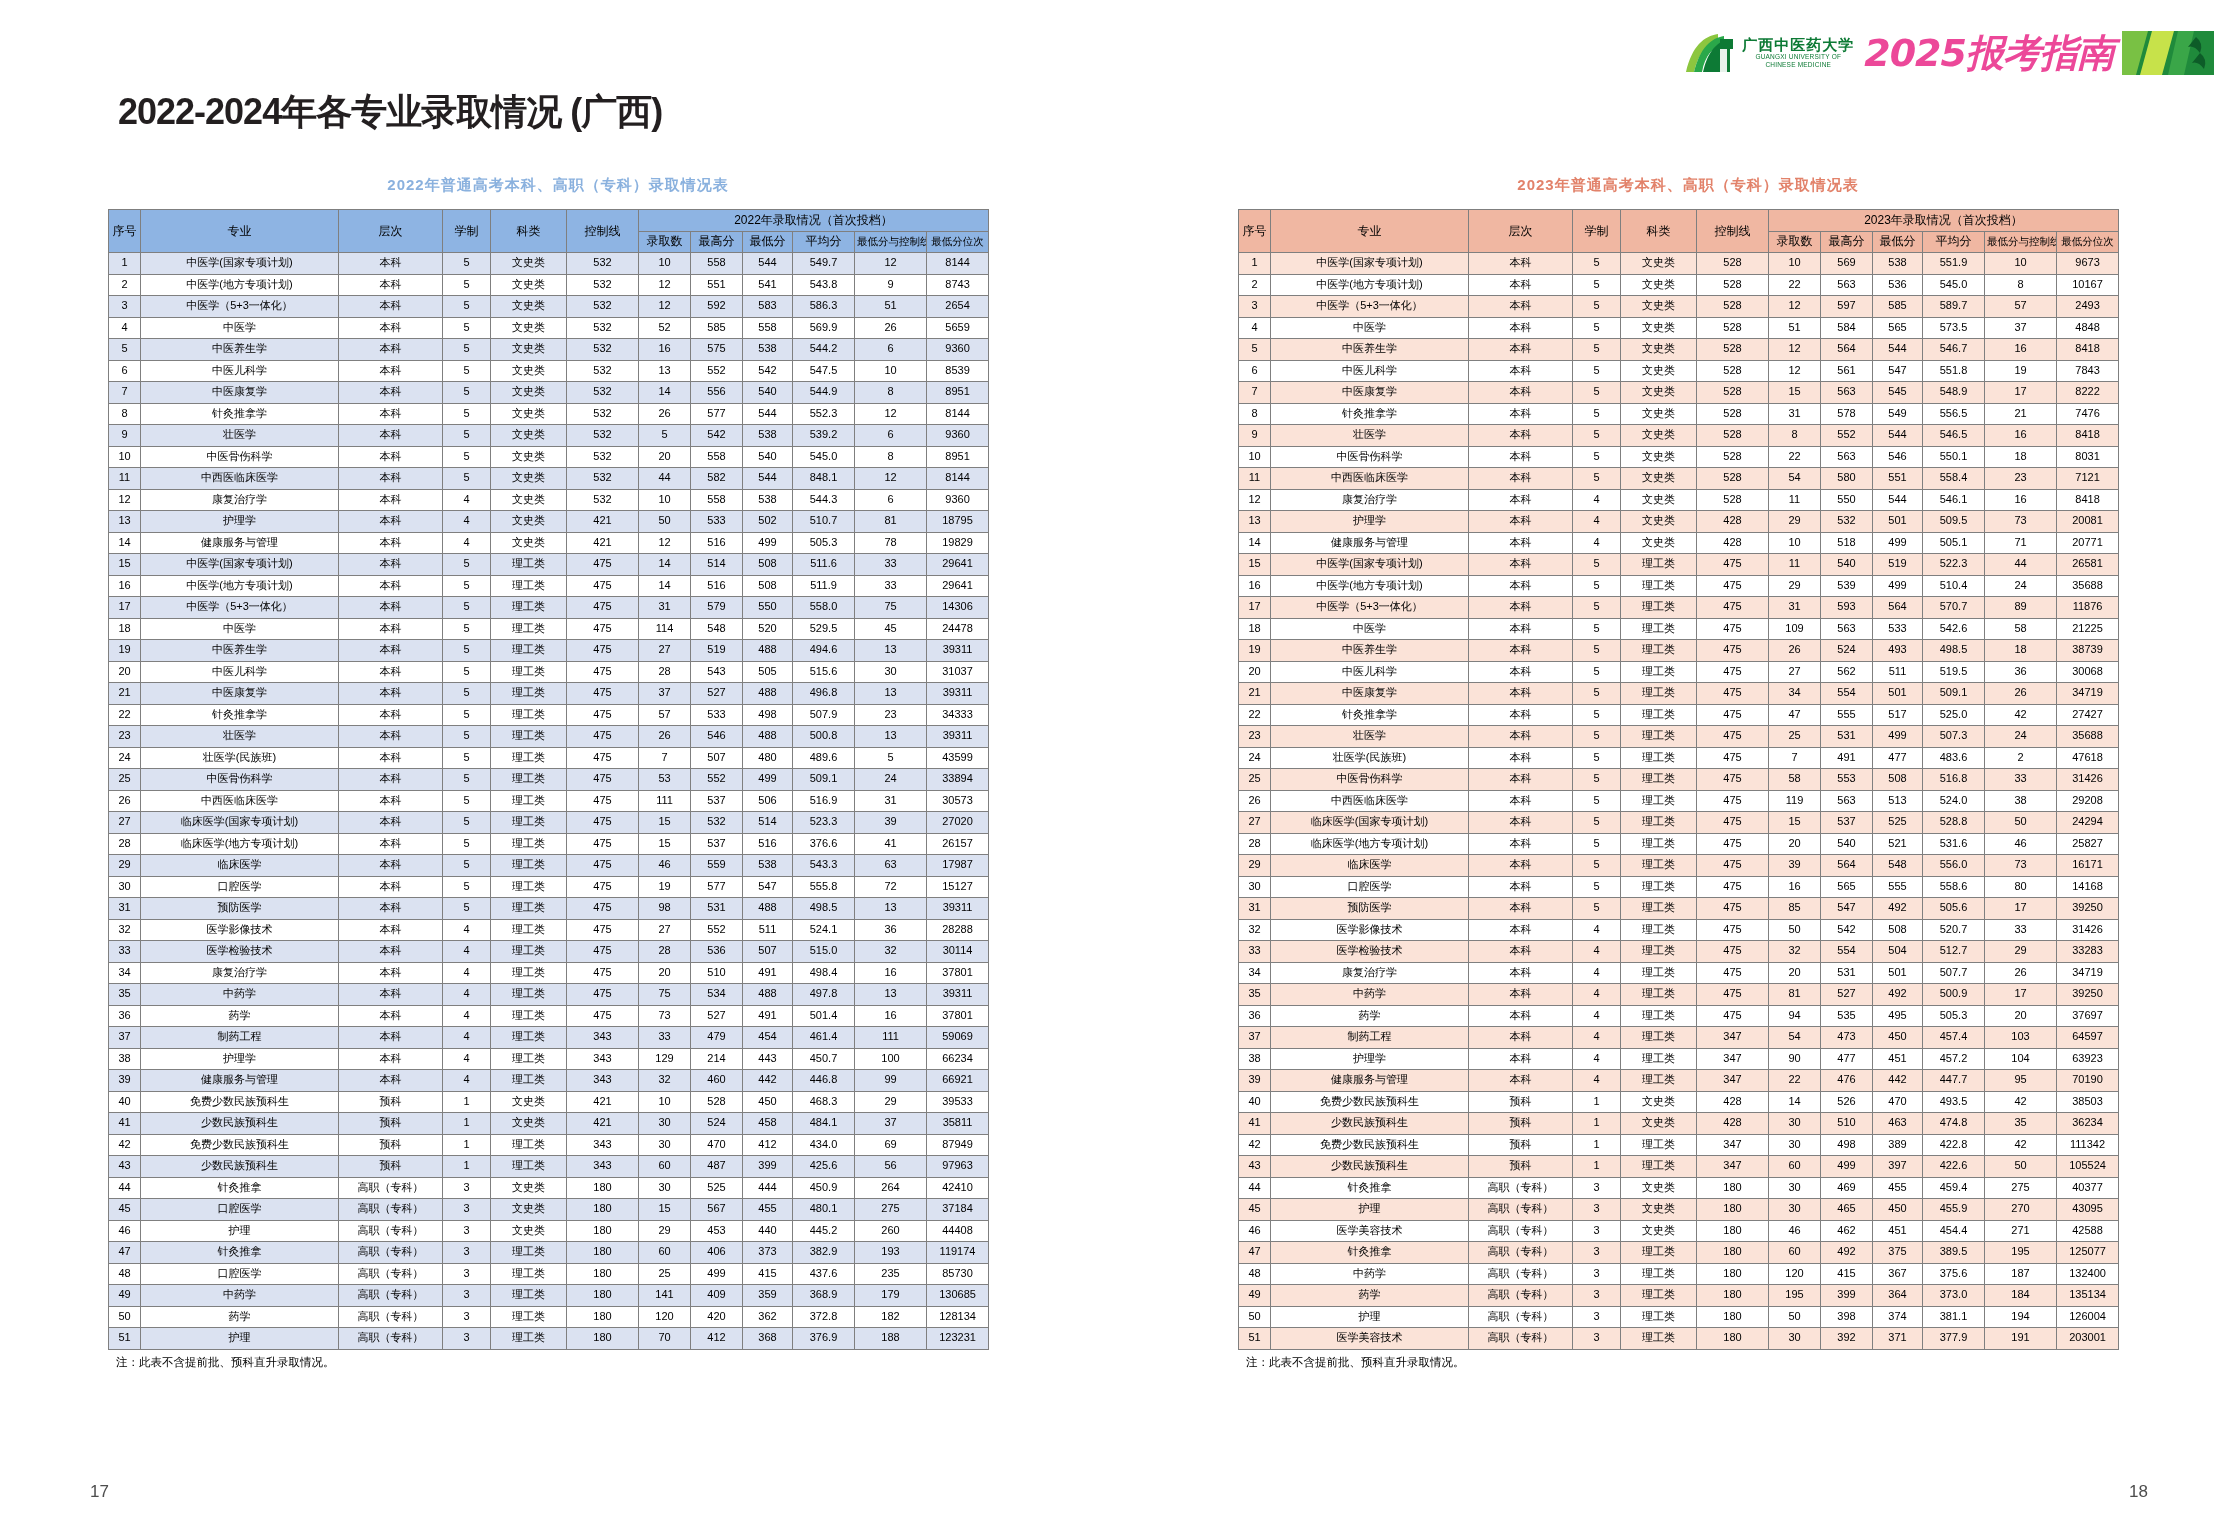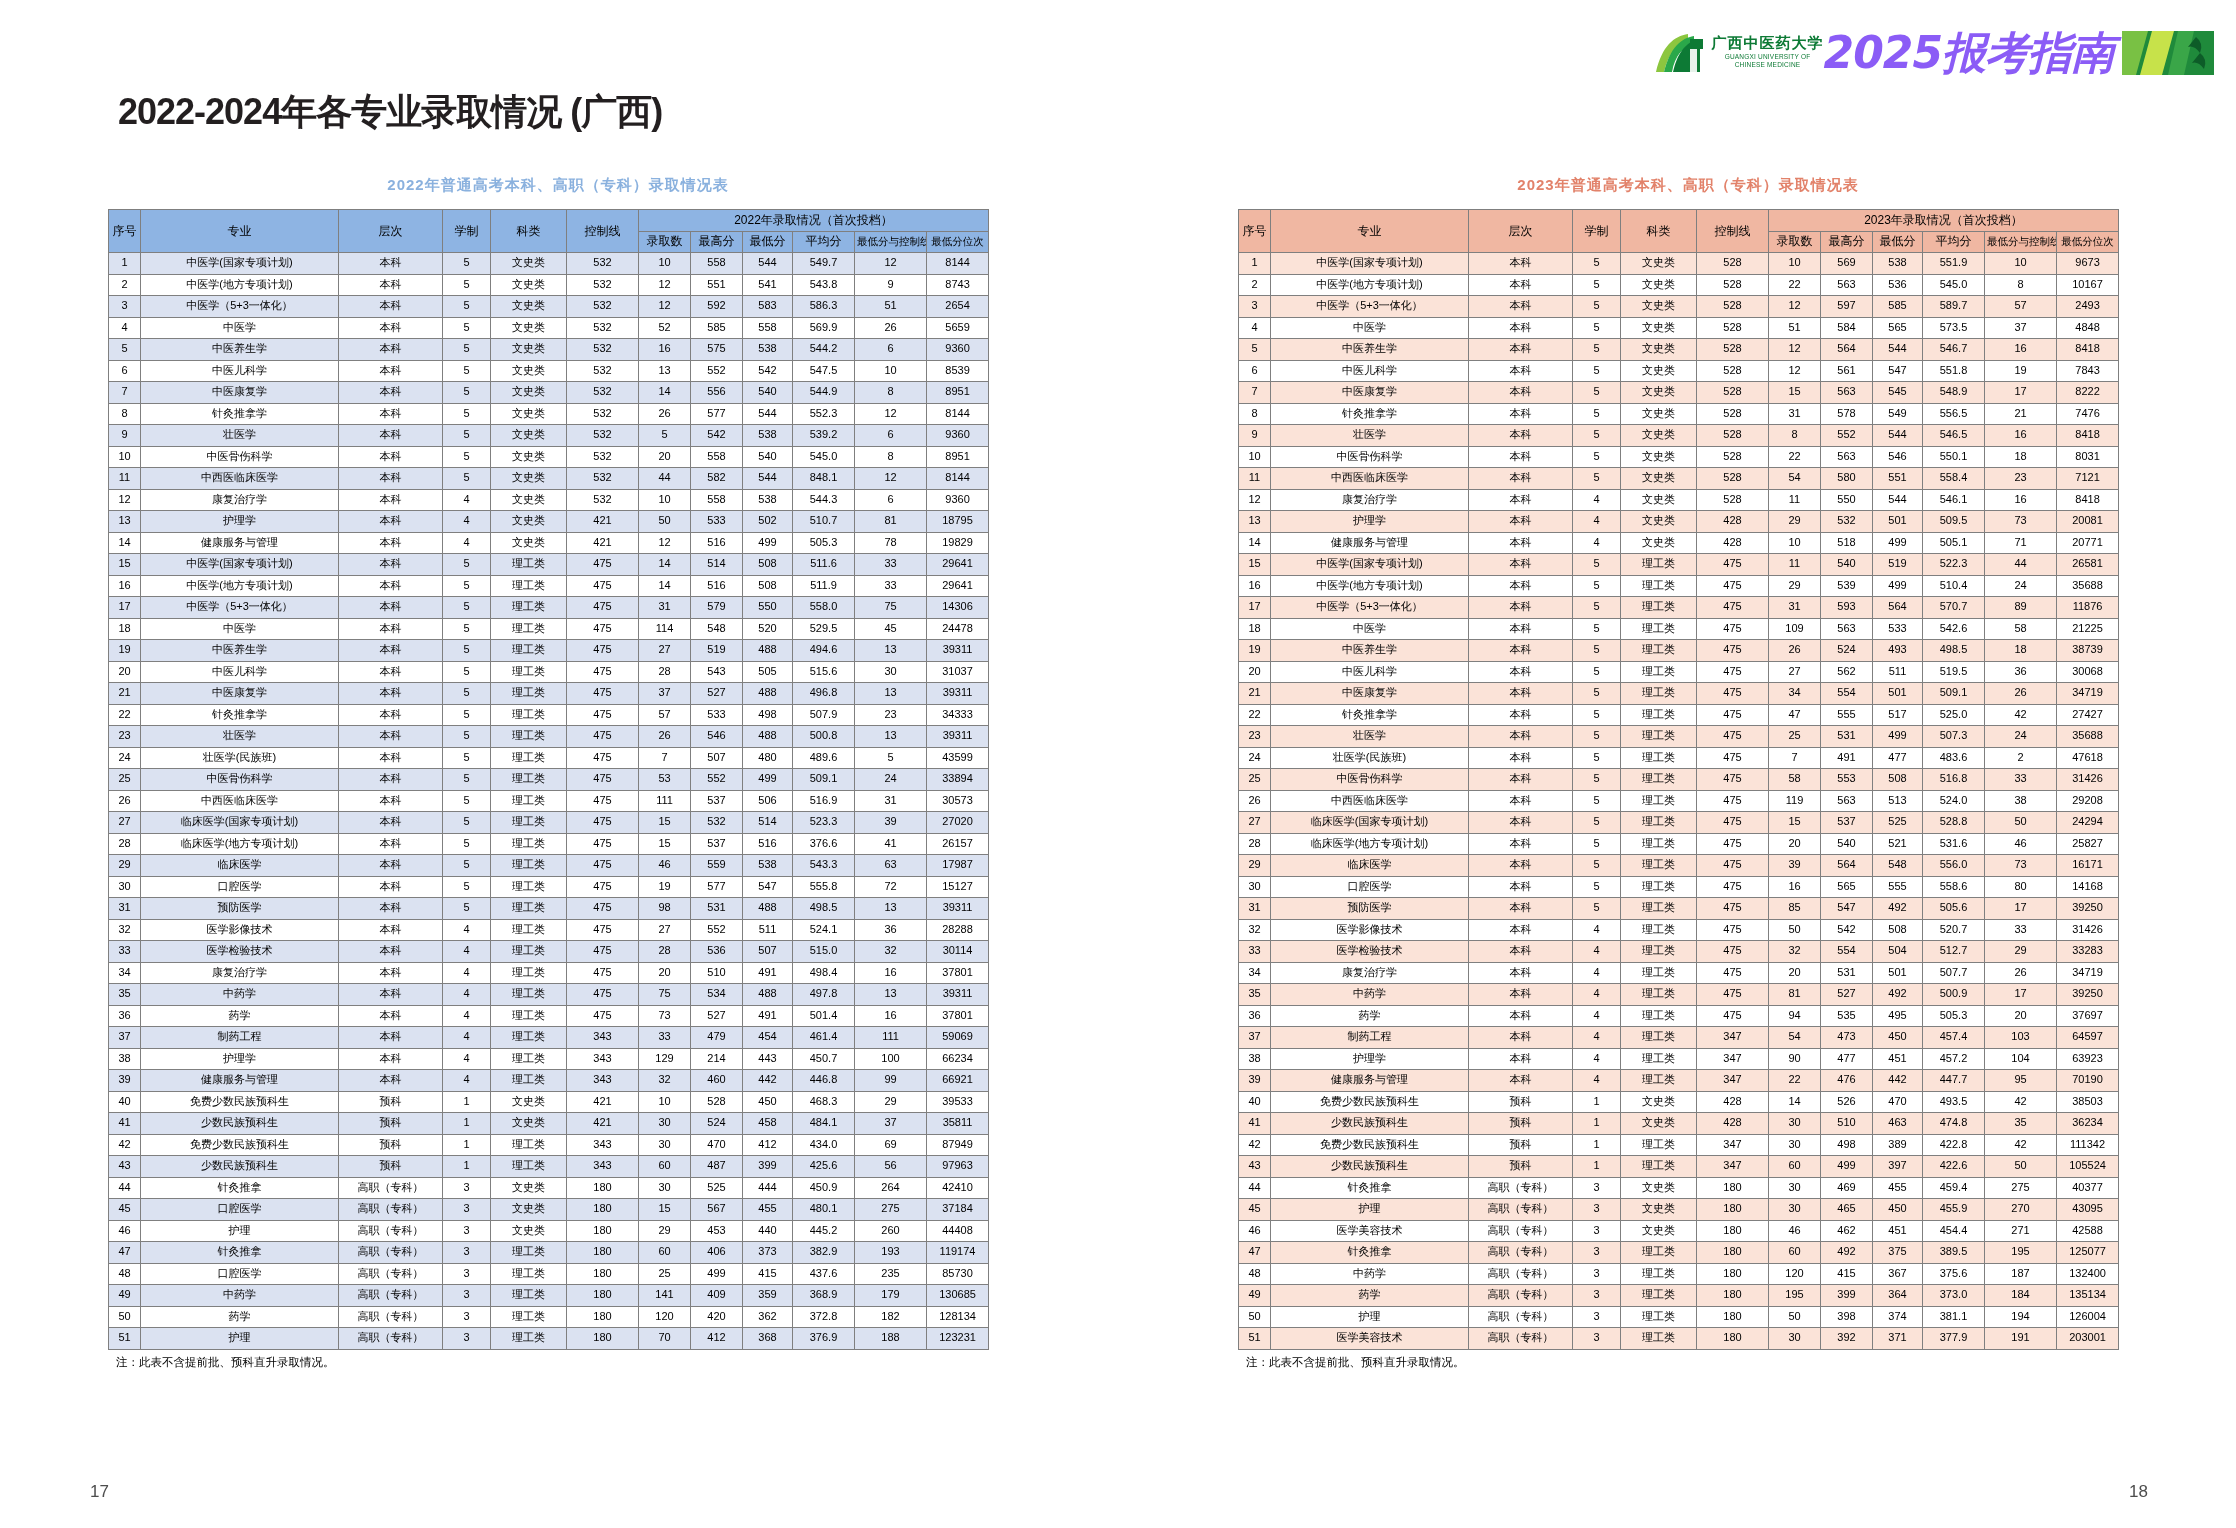--- a/index.html
+++ b/index.html
@@ -12,25 +12,25 @@
     overflow: hidden;
   }
   
   .brand {
     position: absolute; top: 30px; right: 22px;
     display: flex; align-items: center; height: 46px;
   }
   .brand-logo { display:flex; align-items:center; height:46px; }
   .brand-name { display:flex; flex-direction:column; justify-content:center; margin-left:4px; }
   .brand-cn { font-size: 15px; color:#0d7a35; font-weight:700; letter-spacing:1px;
-              font-family:Liberation Mono, monospace; line-height:16px; }
+              font-family:Liberation Sans, sans-serif; line-height:16px; }
   .brand-en { font-size: 6.5px; color:#0d7a35; line-height:8px; text-align:center; letter-spacing:.2px;}
   .brand-year {
-    font-size: 44px; font-weight: 800; color: #8b5cf6; letter-spacing:-1px;
-    font-family:"DejaVu Sans", sans-serif; font-style:italic;
+    font-size: 38px; font-weight: 800; color: #ec4899; letter-spacing:-1px;
+    margin-left: 10px; font-family:"DejaVu Sans", sans-serif; font-style:italic;
   }
   .brand-deco { width:92px; height:44px; margin-left:8px; }
 
   
   .page-title {
     position:absolute; left: 118px; top: 88px;
     font-size: 36px; font-weight: 800; color:#231f20;
     font-family:"Liberation Sans", sans-serif; letter-spacing:-1px; white-space:nowrap;
   }
 

